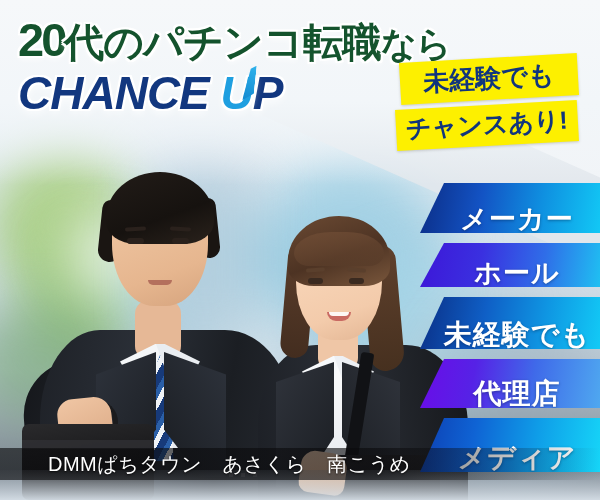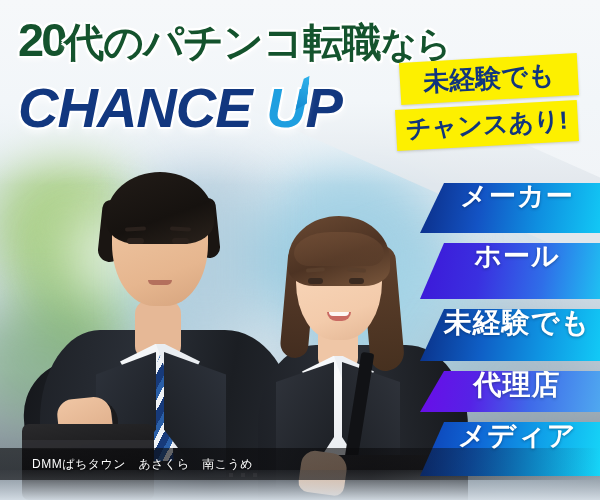--- a/index.html
+++ b/index.html
@@ -322,22 +322,22 @@
        0 3px 6px rgba(255,255,255,.9);
   }
   .headline-line1 .num {
     font-size: 47px;
     letter-spacing: -3px;
   }
   .headline-line1 .tail {
     font-size: 35px;
   }
   .logo {
-    margin-top: 16px;
-    font-size: 56px;
+    margin-top: 6px;
+    font-size: 46px;
     font-weight: 700;
     font-style: italic;
     letter-spacing: -1px;
     line-height: 1.05;
     color: #12377f;
     white-space: nowrap;
     text-shadow:
        2px 0 0 #fff, -2px 0 0 #fff, 0 2px 0 #fff, 0 -2px 0 #fff,
        2px 2px 0 #fff, -2px 2px 0 #fff, 2px -2px 0 #fff, -2px -2px 0 #fff,
        0 4px 8px rgba(255,255,255,.85);
@@ -390,60 +390,60 @@
     right: 0;
     top: 183px;
     width: 180px;
     z-index: 31;
   }
   .cat {
     position: relative;
     height: 50px;
     margin-bottom: 10px;
     display: flex;
-    align-items: flex-start;
+    align-items: flex-end;
     justify-content: center;
     clip-path: polygon(24px 0, 100% 0, 100% 100%, 0 100%);
     box-shadow: 0 2px 4px rgba(0,0,0,.2);
   }
   .cat-label {
     color: #ffffff;
     font-size: 27px;
     font-weight: 700;
     letter-spacing: 1px;
     line-height: 1;
     padding-left: 14px;
     text-shadow: 0 1px 3px rgba(0,30,70,.45);
     white-space: nowrap;
   }
   .cat-0 { background: linear-gradient(100deg, #0b2d86 0%, #1353c4 34%, #0f8fe0 66%, #12c8f5 100%); }
-  .cat-1 { background: linear-gradient(100deg, #3d16d8 0%, #3a30e0 34%, #2f6ee8 68%, #1fc0f2 100%); height: 56px; }
+  .cat-1 { background: linear-gradient(100deg, #3d16d8 0%, #3a30e0 34%, #2f6ee8 68%, #1fc0f2 100%); height: 44px; }
   .cat-2 { background: linear-gradient(100deg, #0a2f86 0%, #0f5fc6 36%, #0f95e2 68%, #12caf6 100%); height: 52px; }
-  .cat-3 { background: linear-gradient(100deg, #6a0ce8 0%, #5622e6 30%, #3f6ae9 62%, #4fa8f0 100%); height: 41px; }
+  .cat-3 { background: linear-gradient(100deg, #6a0ce8 0%, #5622e6 30%, #3f6ae9 62%, #4fa8f0 100%); height: 49px; }
   .cat-4 { background: linear-gradient(100deg, #0d3fb2 0%, #0f63d4 30%, #0f9ee8 64%, #16d6f8 100%); height: 54px; margin-bottom: 0; }
   .cat-2 .cat-label, .cat-3 .cat-label, .cat-4 .cat-label { font-size: 28px; }
 
   
   .caption-bar {
     position: absolute;
     left: 0;
     right: 0;
     top: 448px;
     height: 32px;
     background: linear-gradient(90deg, rgba(10,10,12,.62) 0%, rgba(10,10,12,.62) 62%, rgba(10,10,12,.0) 100%);
     display: flex;
     align-items: center;
     z-index: 33;
   }
   .caption-text {
     color: #ffffff;
-    font-size: 12px;
+    font-size: 20px;
     font-weight: 400;
     letter-spacing: .5px;
-    padding-left: 32px;
+    padding-left: 48px;
     white-space: nowrap;
     text-shadow: 0 1px 2px rgba(0,0,0,.7);
   }
 </style>
 </head>
 <body>
 
 <div id="banner">
 
   <div class="bg-base"></div>

